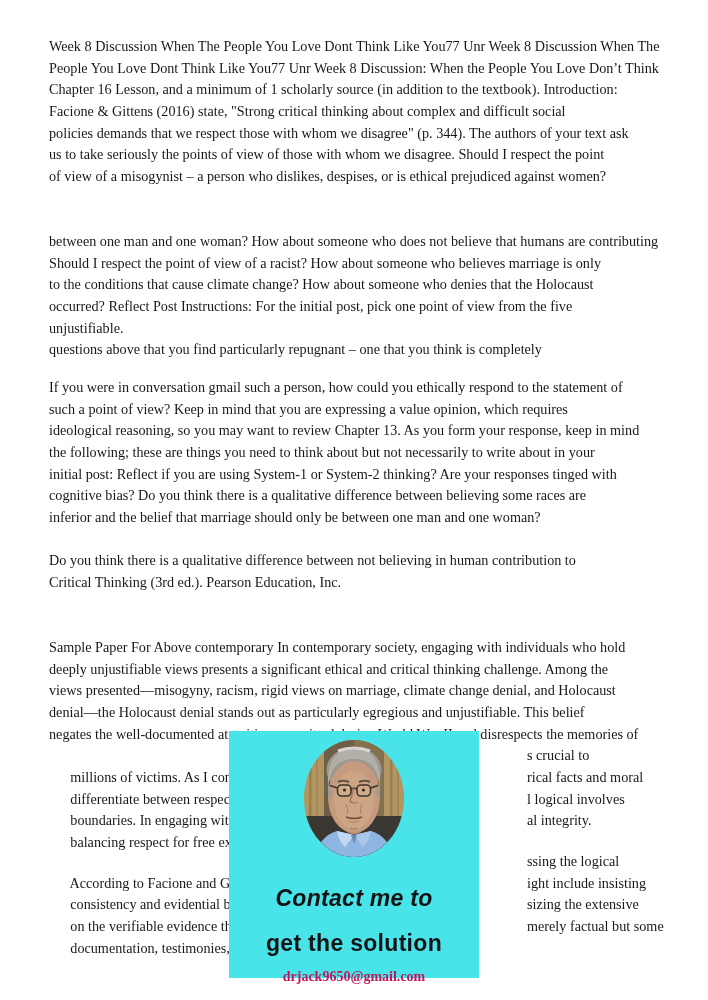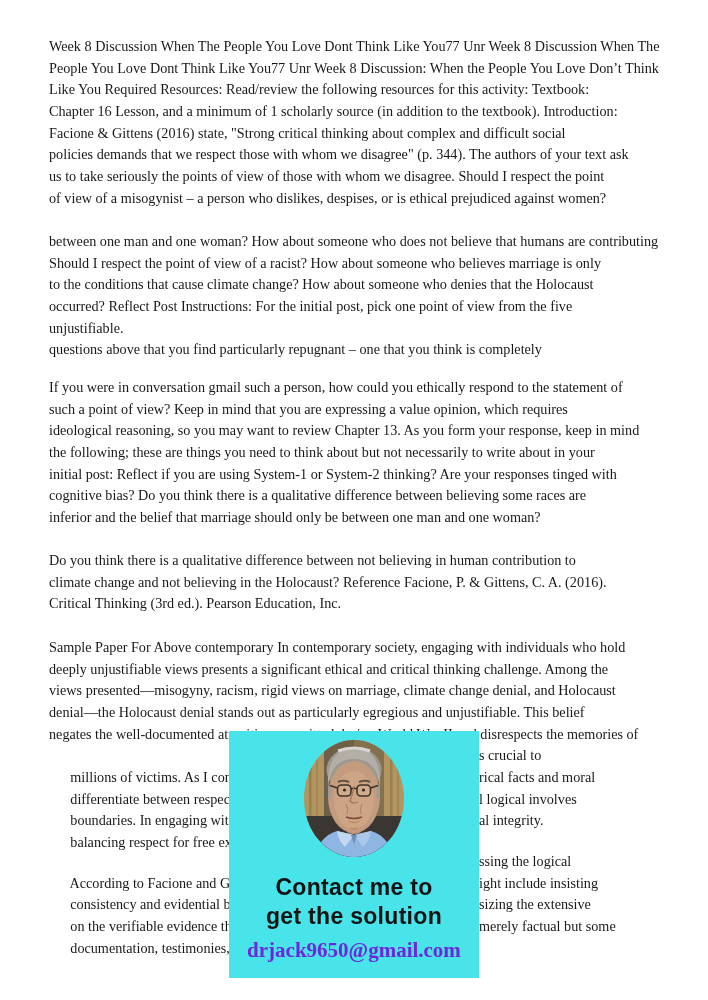--- a/index.html
+++ b/index.html
@@ -13,57 +13,56 @@
   .page { position:absolute; left:0; top:0; width:588px; height:1000px; }
   .para { position:absolute; left:49px; width:640px; }
   .doc-line {
     white-space:pre;
     height:21.67px;
     line-height:21.67px;
     font-size:14.2px;
     color:#181818;
   }
   .split { position:relative; }
-  .rfrag { position:absolute; left:430px; top:0; white-space:pre; }
+  .rfrag { position:absolute; left:430px; top:0; white-space:pre;padding-left:48px; }
   .promo {
     position:absolute; left:229px; top:731px;
     width:250px; height:247px;
     background:#48E4E9;
     z-index:5;
     text-align:center;
   }
   .avatar { margin-top:9px; width:100px; height:117px; display:inline-block; }
   .promo-line {
     font-family:"Liberation Sans", sans-serif;
     font-weight:700;
     font-size:23px;
     line-height:29px;
     color:#131313;
     letter-spacing:0.3px;
-    margin-top:0;
+    margin-top:16px;
   }
-  .promo-line.first { margin-top:12px; }
+  .promo-line.first { margin-top:23px;font-style:italic; }
   .promo-email {
     font-family:"Liberation Serif", serif;
     font-weight:700;
-    font-size:21px;
+    font-size:14px;
     line-height:24px;
-    color:#6d28d9;
+    color:#be185d;
     margin-top:7px;
   }
 </style>
 </head>
 <body>
 
 <div class="page">
 
   <div class="para" style="top:36px">
     <div class="doc-line">Week 8 Discussion When The People You Love Dont Think Like You77 Unr Week 8 Discussion When The</div>
     <div class="doc-line">People You Love Dont Think Like You77 Unr Week 8 Discussion: When the People You Love Don’t Think</div>
-    <div class="doc-line">Like You Required Resources: Read/review the following resources for this activity: Textbook:</div>
     <div class="doc-line">Chapter 16 Lesson, and a minimum of 1 scholarly source (in addition to the textbook). Introduction:</div>
     <div class="doc-line">Facione &amp; Gittens (2016) state, "Strong critical thinking about complex and difficult social</div>
     <div class="doc-line">policies demands that we respect those with whom we disagree" (p. 344). The authors of your text ask</div>
     <div class="doc-line">us to take seriously the points of view of those with whom we disagree. Should I respect the point</div>
     <div class="doc-line">of view of a misogynist – a person who dislikes, despises, or is ethical prejudiced against women?</div>
   </div>
 
   <div class="para" style="top:231px">
     <div class="doc-line">between one man and one woman? How about someone who does not believe that humans are contributing</div>
     <div class="doc-line">Should I respect the point of view of a racist? How about someone who believes marriage is only</div>
@@ -78,21 +77,20 @@
     <div class="doc-line">such a point of view? Keep in mind that you are expressing a value opinion, which requires</div>
     <div class="doc-line">ideological reasoning, so you may want to review Chapter 13. As you form your response, keep in mind</div>
     <div class="doc-line">the following; these are things you need to think about but not necessarily to write about in your</div>
     <div class="doc-line">initial post: Reflect if you are using System-1 or System-2 thinking? Are your responses tinged with</div>
     <div class="doc-line">cognitive bias? Do you think there is a qualitative difference between believing some races are</div>
     <div class="doc-line">inferior and the belief that marriage should only be between one man and one woman?</div>
   </div>
 
   <div class="para" style="top:550px">
     <div class="doc-line">Do you think there is a qualitative difference between not believing in human contribution to</div>
-    <div class="doc-line">climate change and not believing in the Holocaust? Reference Facione, P. &amp; Gittens, C. A. (2016).</div>
     <div class="doc-line">Critical Thinking (3rd ed.). Pearson Education, Inc.</div>
   </div>
 
   <div class="para" style="top:637px">
     <div class="doc-line">Sample Paper For Above contemporary In contemporary society, engaging with individuals who hold</div>
     <div class="doc-line">deeply unjustifiable views presents a significant ethical and critical thinking challenge. Among the</div>
     <div class="doc-line">views presented—misogyny, racism, rigid views on marriage, climate change denial, and Holocaust</div>
     <div class="doc-line">denial—the Holocaust denial stands out as particularly egregious and unjustifiable. This belief</div>
     <div class="doc-line">negates the well-documented atrocities committed during World War II and disrespects the memories of</div>
     <div class="doc-line split">

